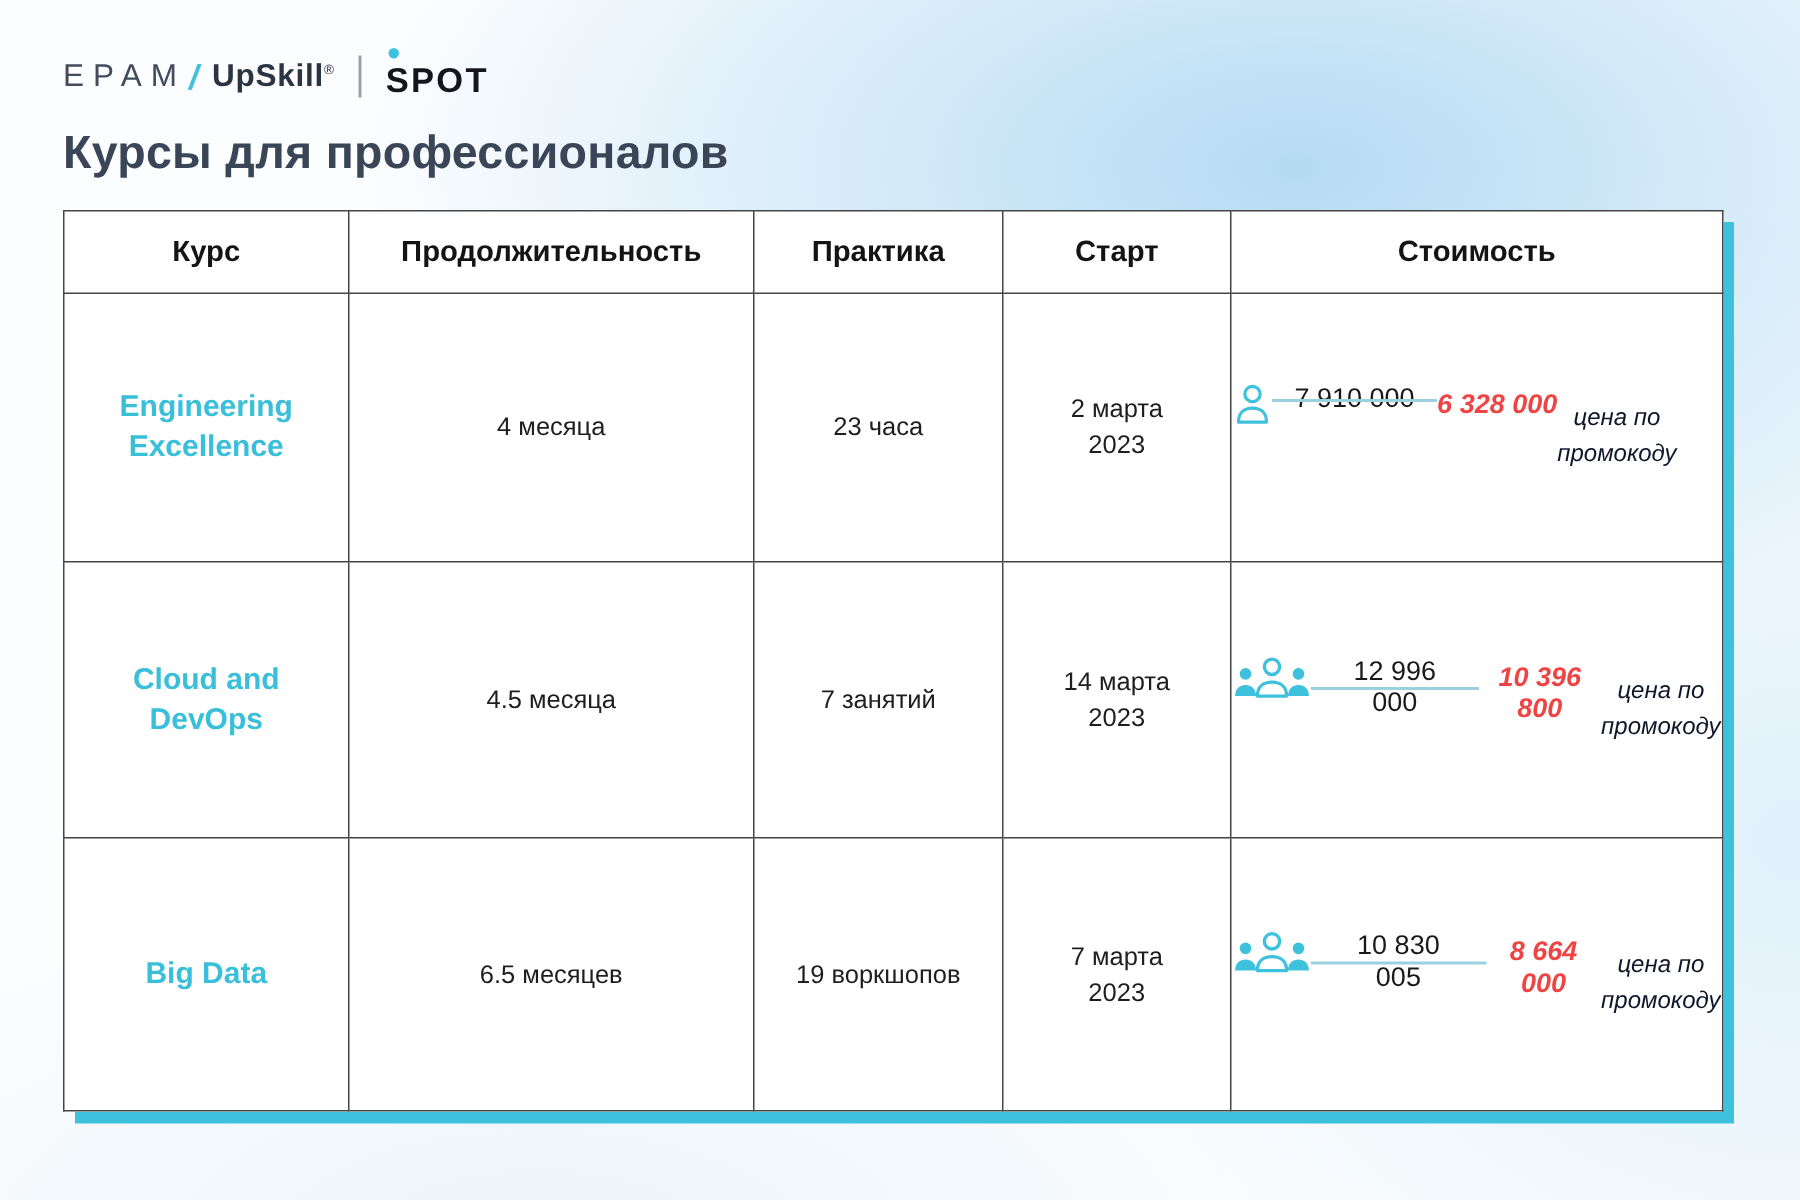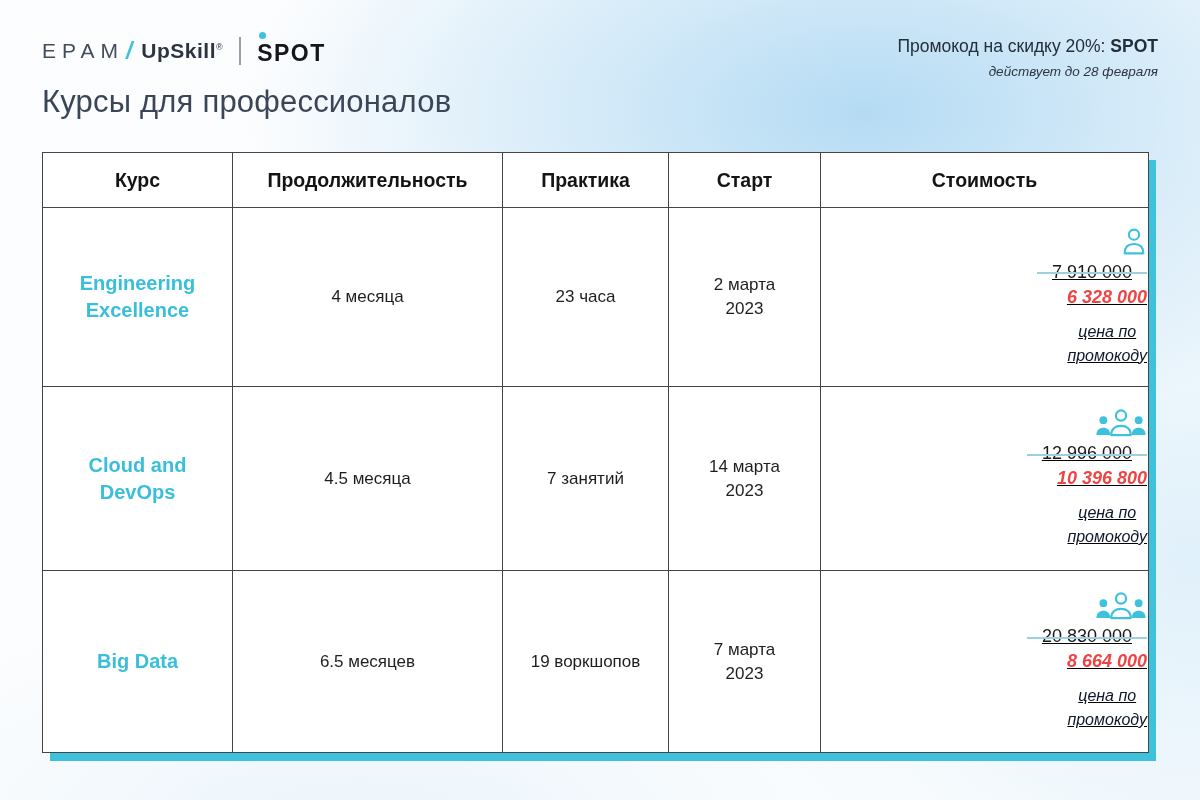--- a/index.html
+++ b/index.html
@@ -32,47 +32,47 @@
   .itpu-dot { position: absolute; left: 2px; top: -4px; width: 7px; height: 7px; border-radius: 50%; background: #3ec1dc; }
 
   .promo { text-align: right; margin-top: 6px; }
   .promo-line1 { font-size: 17.5px; color: #242e3a; }
   .promo-line1 b { font-weight: 700; }
   .promo-line2 { font-size: 13.5px; font-style: italic; color: #2d3642; margin-top: 7px; }
 
   
   .title {
     position: absolute; left: 42px; top: 84px; margin: 0;
-    font-size: 31px; font-weight: 400; color: #3a4657; letter-spacing: 0.2px;
+    font-size: 31px; font-weight: 700; color: #3a4657; letter-spacing: 0.2px;
   }
 
   
   .table-wrap {
-    position: absolute; left: 42px; top: 152px; width: 1106px;
+    position: absolute; left: 42px; top: 140px; width: 1106px;
     box-shadow: 8px 8px 0 0 #3ec1dc;
     background: #ffffff;
   }
   table {
     width: 1106px; border-collapse: collapse; table-layout: fixed;
     background: #ffffff;
   }
   th, td { border: 1.5px solid #454545; text-align: center; vertical-align: middle; background: #ffffff; }
   thead th { height: 52px; font-size: 19.5px; font-weight: 700; color: #141414; }
   tbody tr.r0 td { height: 176px; }
   tbody tr.r1 td { height: 181px; }
   tbody tr.r2 td { height: 179px; }
 
   td.course {
     font-size: 20px; font-weight: 700; color: #39bfda;
     padding: 0 24px; line-height: 1.35;
   }
   td.val { font-size: 17px; font-weight: 500; color: #1e1e1e; }
   .date-line { line-height: 1.4; }
 
-  .price-box { display: flex; flex-direction: column; align-items: flex-end; text-decoration: underline; }
+  .price-box { display: flex; align-items: flex-start; }
   .icon svg { display: block; margin-bottom: 5px; }
   .price-old {
     position: relative; display: inline-block;
     font-size: 18px; font-weight: 500; color: #191919; padding: 0 15px;
   }
   .price-old::after {
     content: ""; position: absolute; left: 0; right: 0; top: 52%; height: 2px;
     background: #9ccfe0;
   }
   .price-new { font-size: 18px; font-weight: 700; font-style: italic; color: #ef4444; margin-top: 4px; }
@@ -83,24 +83,20 @@
 
 <div class="page">
 
   <div class="topbar">
     <div class="logo">
       <span class="epam">EPAM</span>
       <span class="slash">/</span>
       <span class="upskill"><span>UpSkill</span><sup>®</sup></span>
       <span class="logo-divider"></span>
       <span class="itpu"><span class="itpu-dot"></span><span>SPOT</span></span>
-    </div>
-    <div class="promo">
-      <div class="promo-line1"><span>Промокод на скидку 20%: </span><b>SPOT</b></div>
-      <div class="promo-line2">действует до 28 февраля</div>
     </div>
   </div>
 
   <h1 class="title">Курсы для профессионалов</h1>
 
   <div class="table-wrap">
     <table>
       <colgroup>
         <col style="width:190px">
           <col style="width:270px">
@@ -188,21 +184,21 @@
               <span class="icon">
                 <svg width="52" height="30" viewBox="0 0 56 32" fill="none">
                   <circle cx="9" cy="13" r="4.2" fill="#3ec1dc"></circle>
                   <path d="M1.5 29 c0 -5.5 3.4 -8 7.5 -8 c4.1 0 7.5 2.5 7.5 8 z" fill="#3ec1dc"></path>
                   <circle cx="47" cy="13" r="4.2" fill="#3ec1dc"></circle>
                   <path d="M39.5 29 c0 -5.5 3.4 -8 7.5 -8 c4.1 0 7.5 2.5 7.5 8 z" fill="#3ec1dc"></path>
                   <circle cx="28" cy="8" r="5.5" fill="#ffffff" stroke="#3ec1dc" stroke-width="2.4"></circle>
                   <path d="M17.5 29 c0 -7 4.7 -10 10.5 -10 c5.8 0 10.5 3 10.5 10 z" fill="#ffffff" stroke="#3ec1dc" stroke-width="2.4" stroke-linejoin="round"></path>
                 </svg>
               </span>
-              <span class="price-old">20 830 000</span>
+              <span class="price-old">10 830 005</span>
               <span class="price-new">8 664 000</span>
               <div class="price-note">
                 <div>цена по</div>
                 <div>промокоду</div>
               </div>
             </div>
           </td>
         </tr>
 
       </tbody>

